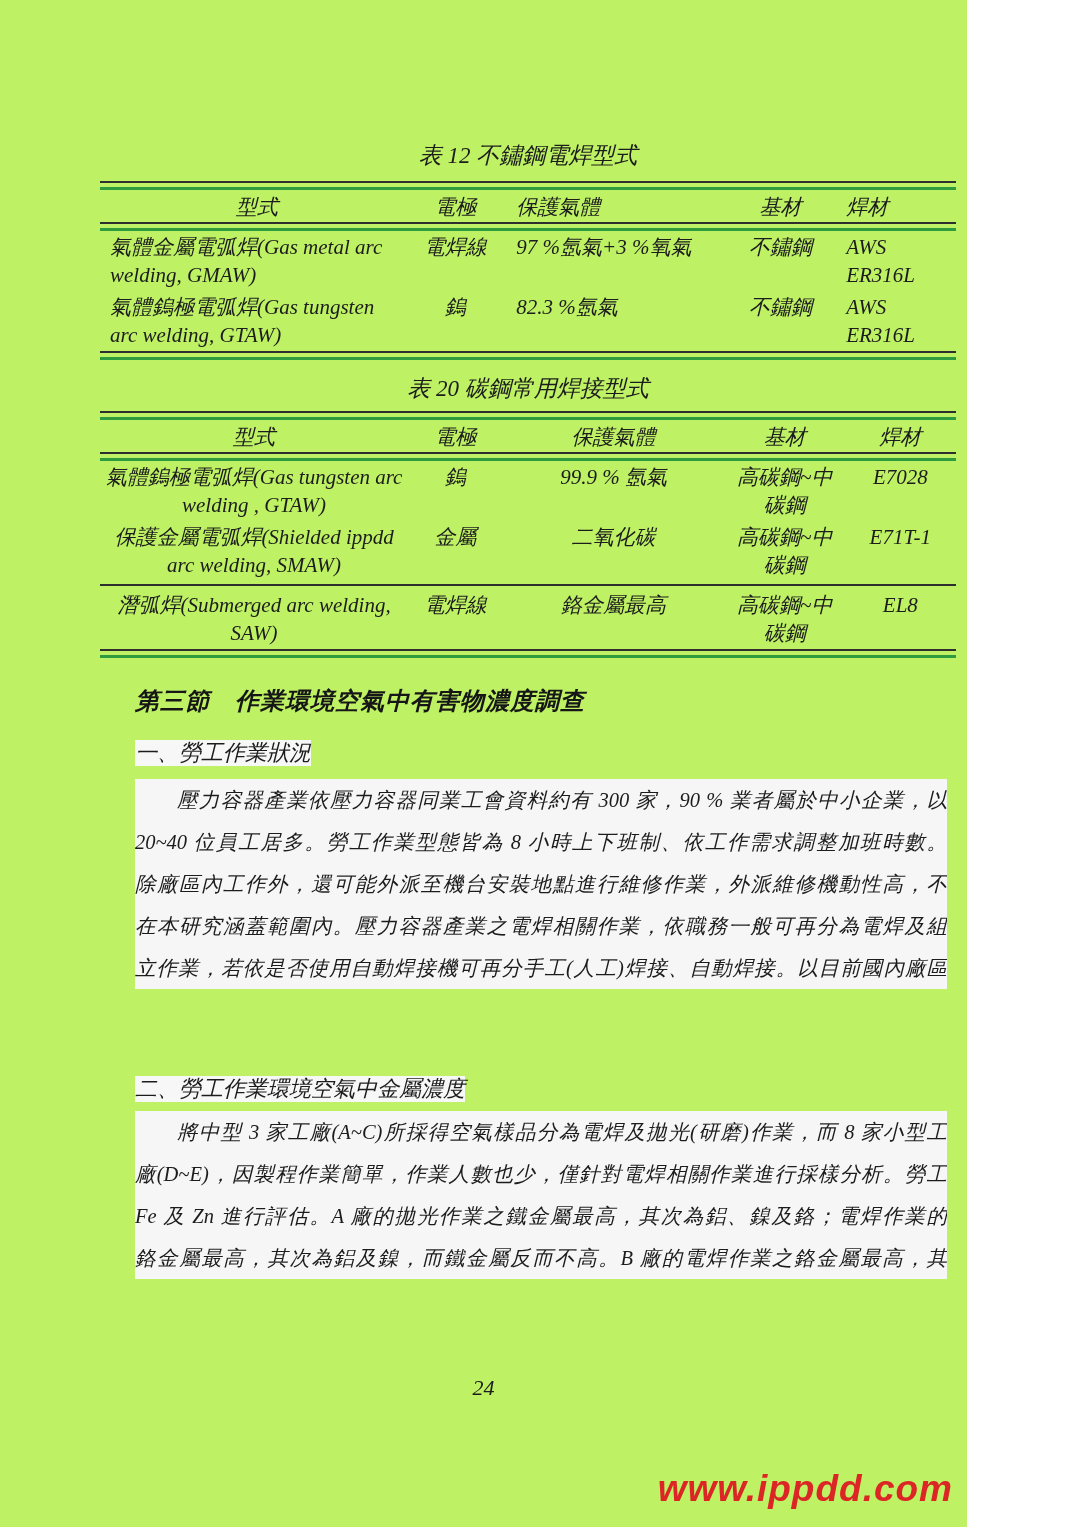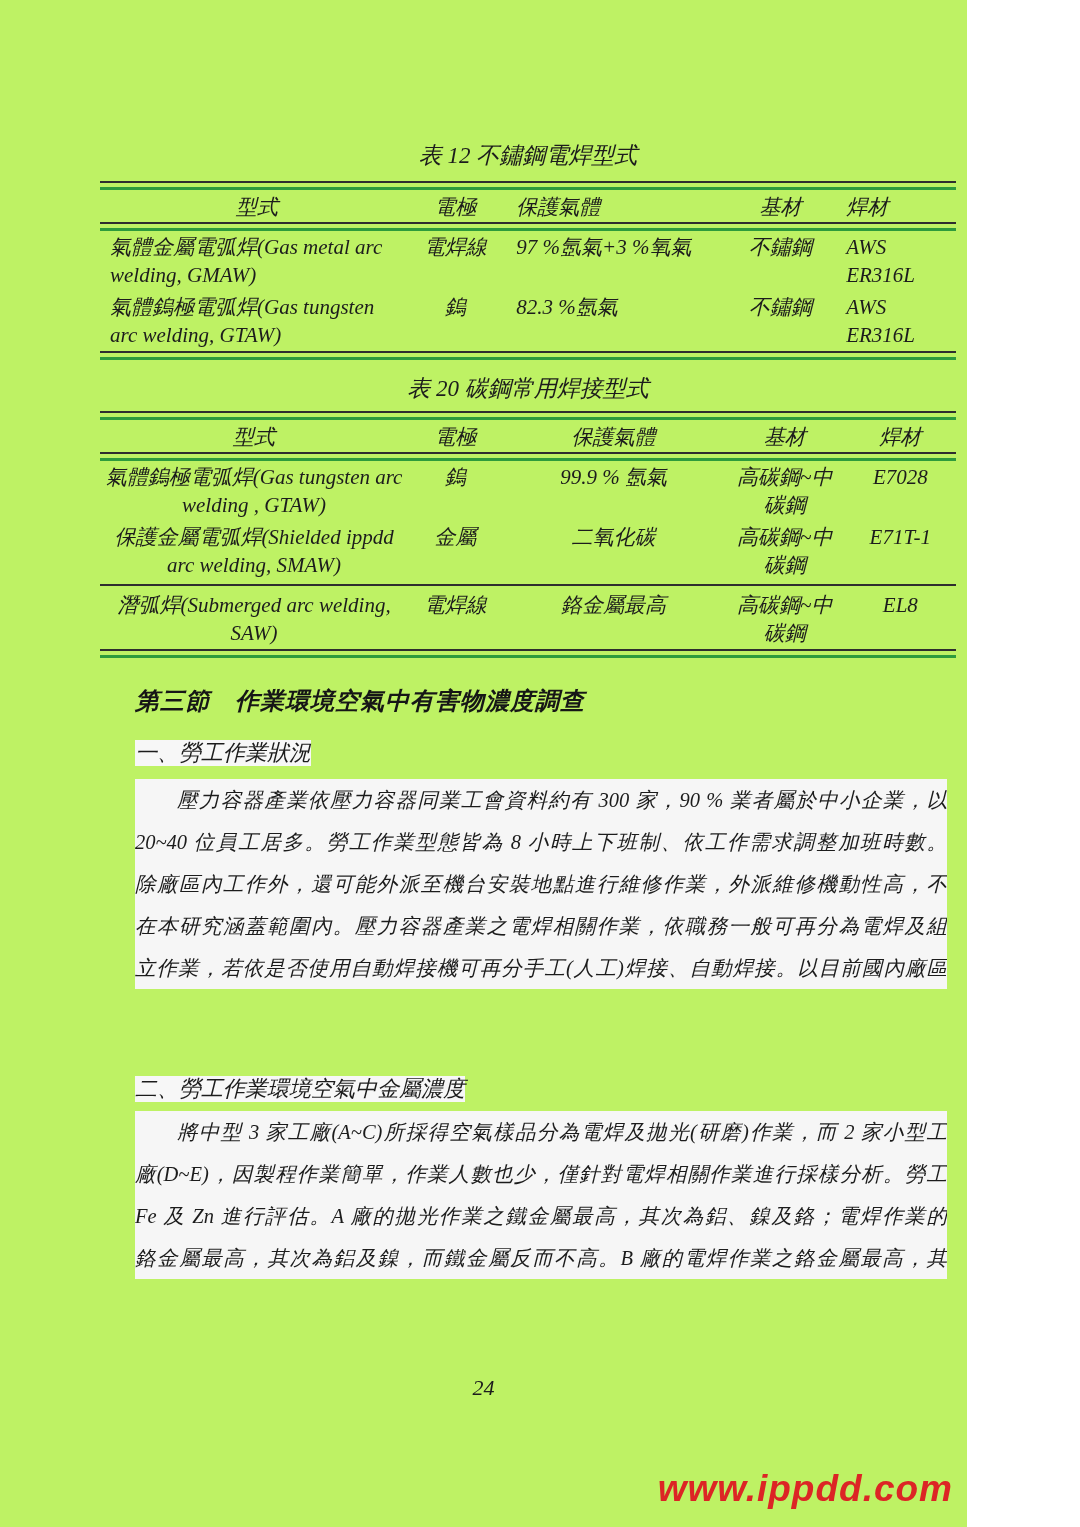--- a/index.html
+++ b/index.html
@@ -126,21 +126,21 @@
     <div class="pline indent">壓力容器產業依壓力容器同業工會資料約有 300 家，90 %  業者屬於中小企業，以</div>
     <div class="pline">20~40  位員工居多。勞工作業型態皆為 8 小時上下班制、依工作需求調整加班時數。</div>
     <div class="pline">除廠區內工作外，還可能外派至機台安裝地點進行維修作業，外派維修機動性高，不</div>
     <div class="pline">在本研究涵蓋範圍內。壓力容器產業之電焊相關作業，依職務一般可再分為電焊及組</div>
     <div class="pline">立作業，若依是否使用自動焊接機可再分手工(人工)焊接、自動焊接。以目前國內廠區</div>
   </div>
 
   <div class="subhead" style="top:1076px">二、勞工作業環境空氣中金屬濃度</div>
 
   <div class="para" style="top:1111px">
-    <div class="pline indent">將中型 3 家工廠(A~C)所採得空氣樣品分為電焊及拋光(研磨)作業，而 2 家小型工</div>
+    <div class="pline indent">將中型 3 家工廠(A~C)所採得空氣樣品分為電焊及拋光(研磨)作業，而 8 家小型工</div>
     <div class="pline">廠(D~E)，因製程作業簡單，作業人數也少，僅針對電焊相關作業進行採樣分析。勞工</div>
     <div class="pline">Fe  及 Zn 進行評估。A  廠的拋光作業之鐵金屬最高，其次為鋁、鎳及鉻；電焊作業的</div>
     <div class="pline">鉻金屬最高，其次為鋁及鎳，而鐵金屬反而不高。B  廠的電焊作業之鉻金屬最高，其</div>
   </div>
 
   <div class="pagenum">24</div>
 
   <div class="watermark">www.ippdd.com</div>
 
 </div>

